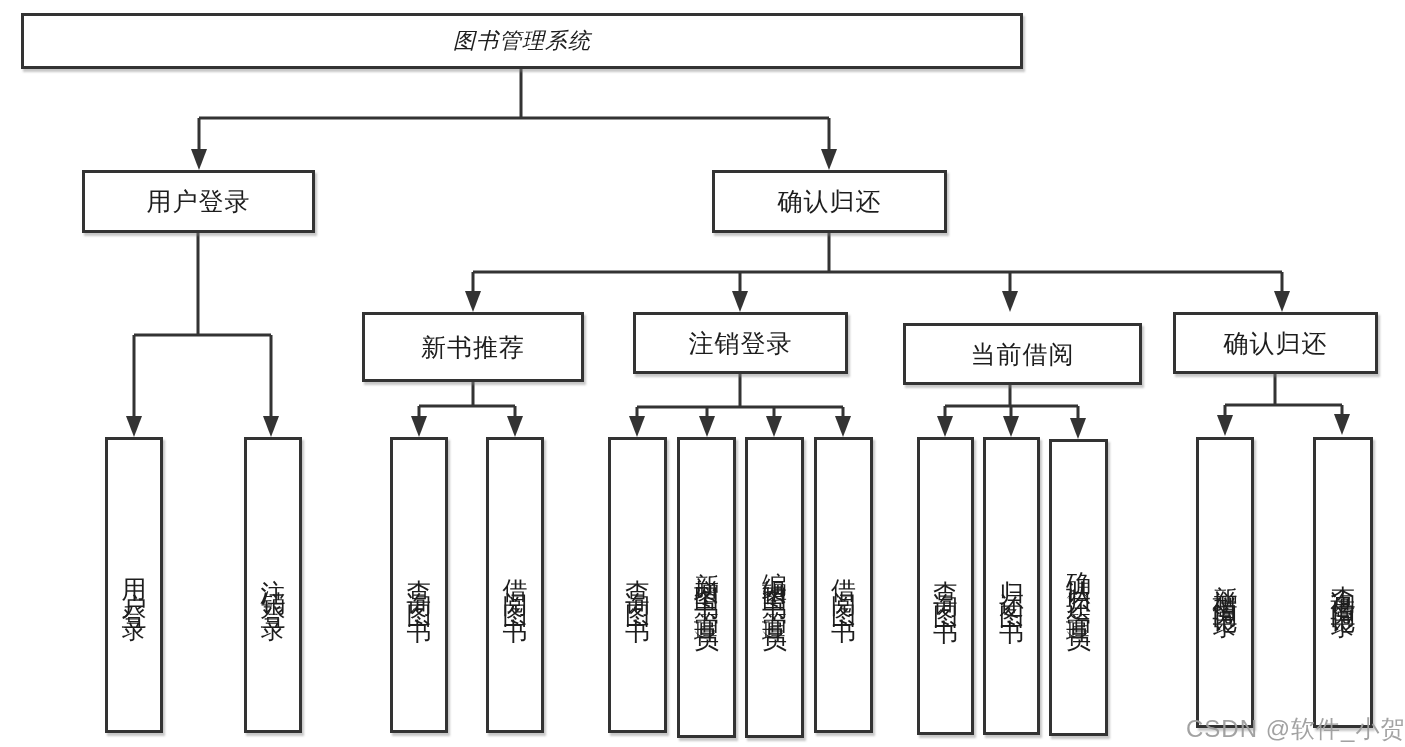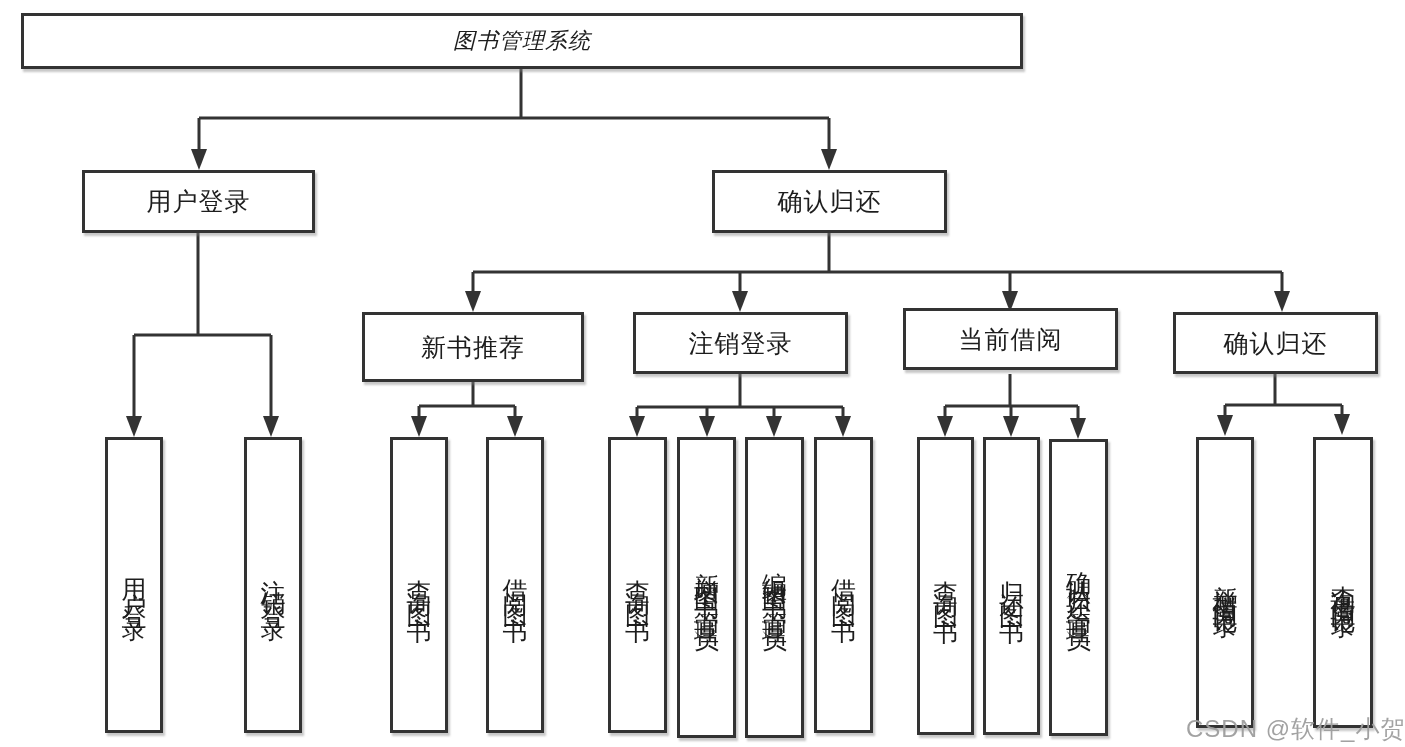--- a/index.html
+++ b/index.html
@@ -89,21 +89,21 @@
     </g>
   </svg>
 
   <div class="node h1" style="left:21px;top:13px;width:1002px;height:56px">图书管理系统</div>
 
   <div class="node h2" style="left:82px;top:170px;width:233px;height:63px">用户登录</div>
   <div class="node h2" style="left:712px;top:170px;width:235px;height:63px">确认归还</div>
 
   <div class="node h2" style="left:362px;top:312px;width:222px;height:70px">新书推荐</div>
   <div class="node h2" style="left:633px;top:312px;width:215px;height:62px">注销登录</div>
-  <div class="node h2" style="left:903px;top:308px;width:215px;height:62px">当前借阅</div>
+  <div class="node h2" style="left:903px;top:323px;width:239px;height:62px">当前借阅</div>
   <div class="node h2" style="left:1173px;top:312px;width:205px;height:62px">确认归还</div>
 
   <div class="node leaf loose" style="left:105px;top:437px;width:58px;height:296px">
     <span class="vtext">用户登录</span>
   </div>
   <div class="node leaf loose" style="left:244px;top:437px;width:58px;height:296px">
     <span class="vtext">注销登录</span>
   </div>
 
   <div class="node leaf loose" style="left:390px;top:437px;width:58px;height:296px">

